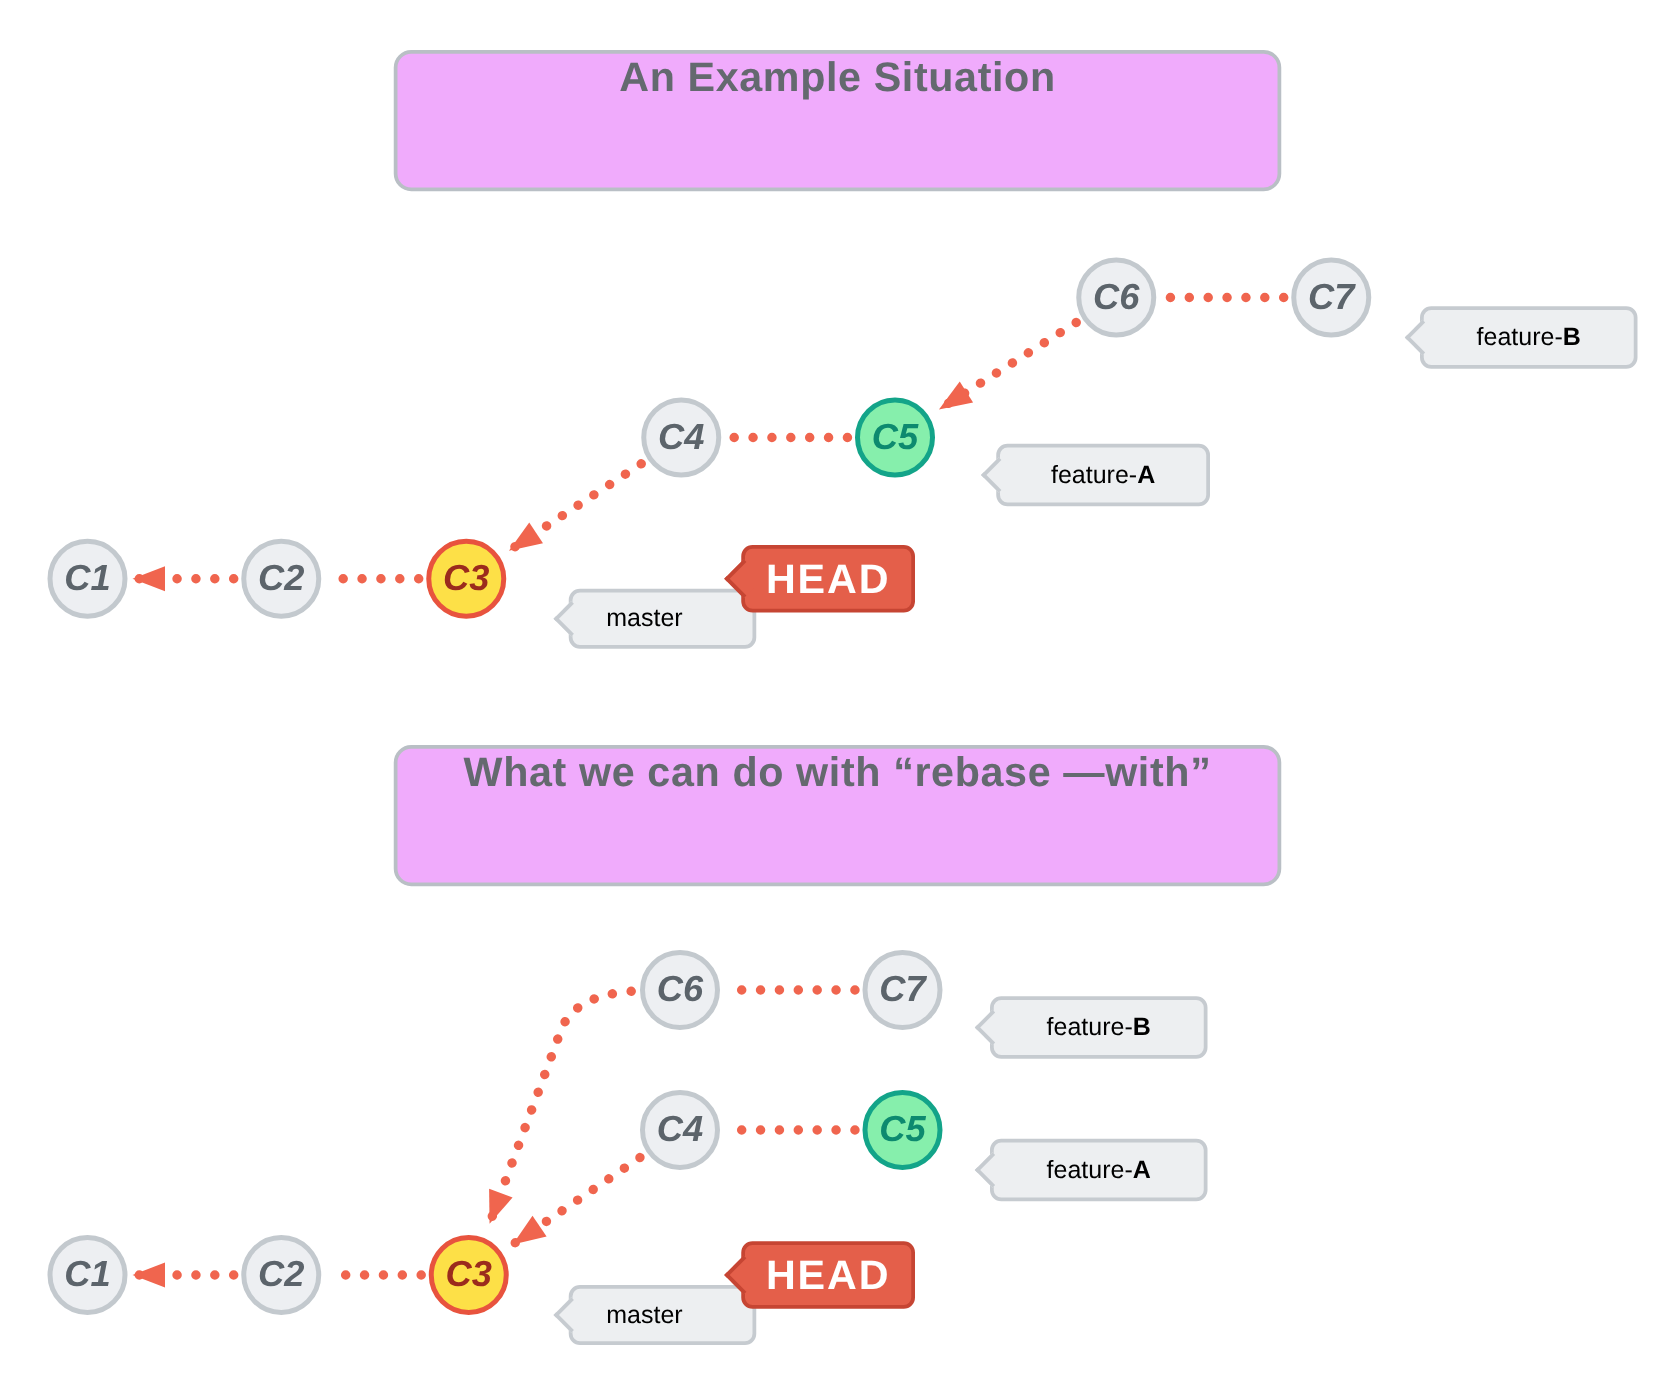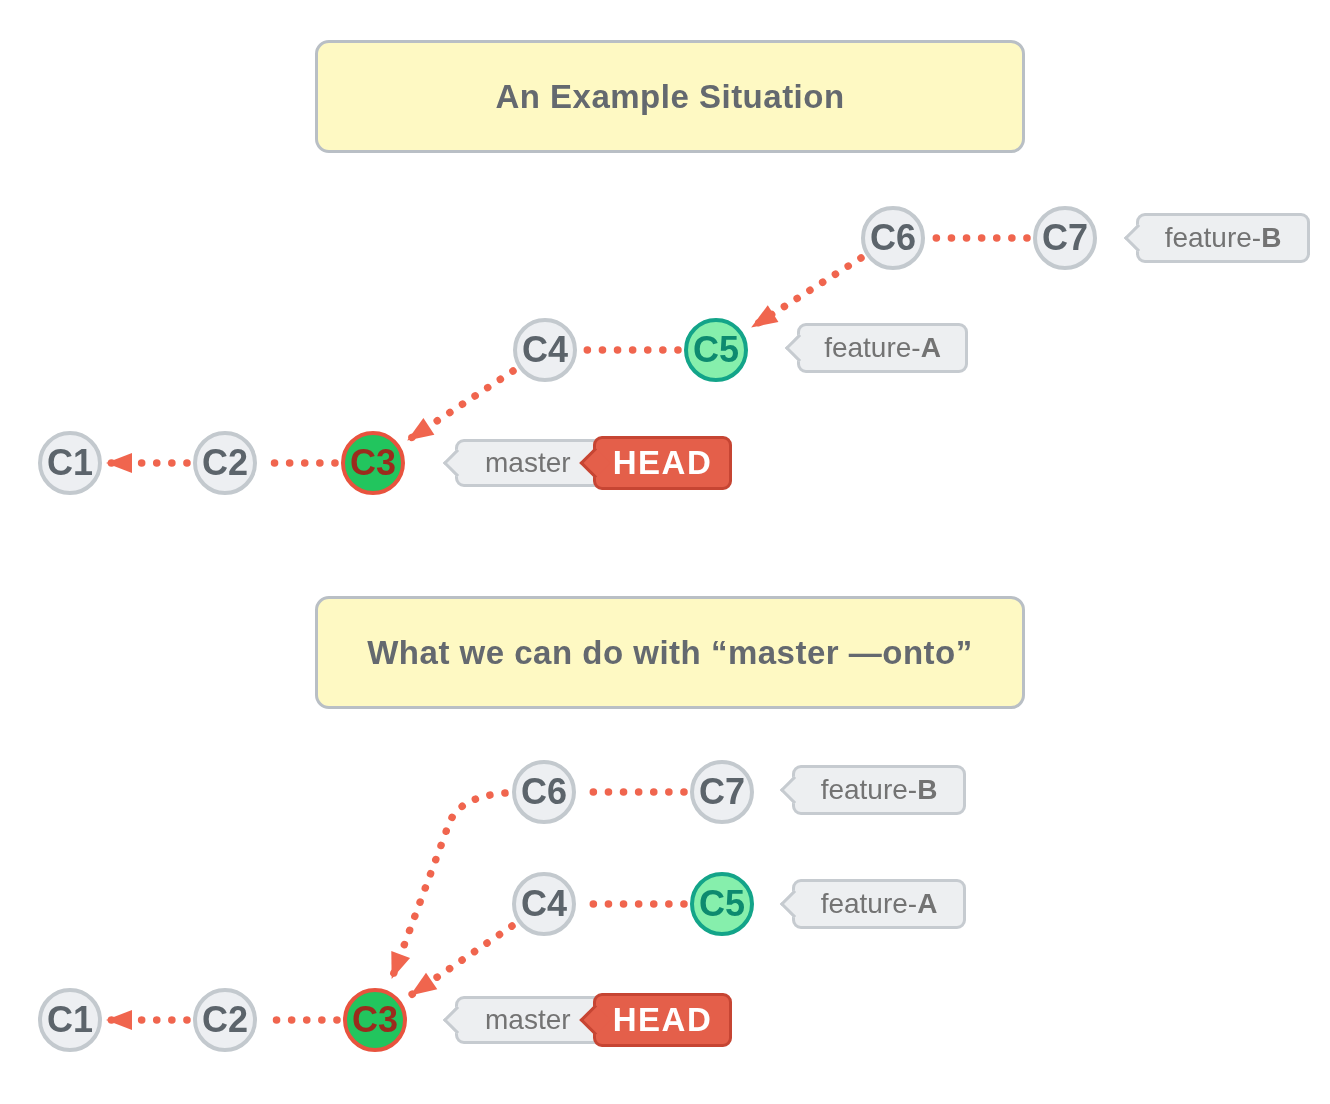--- a/index.html
+++ b/index.html
@@ -4,39 +4,39 @@
 <style>
   html,body { margin:0; padding:0; background:#ffffff; }
   .canvas {
     position:relative; width:1330px; height:1104px; background:#ffffff;
     font-family:"Liberation Sans", sans-serif; overflow:hidden;
   }
   svg.connectors { position:absolute; left:0; top:0; width:1330px; height:1104px; }
 
   .title-box {
     position:absolute; width:710px; height:113px; box-sizing:border-box;
-    background:#fef9c3; border:3px solid #B9BFC5; border-radius:14px;
-    display:flex; align-items:center; justify-content:center;
+    background:#f0abfc; border:3px solid #B9BFC5; border-radius:14px;
+    display:flex; align-items:flex-start; justify-content:center;
     font-size:33px; font-weight:bold; color:#64696F; letter-spacing:0.5px;
   }
 
   .commit {
     position:absolute; width:64px; height:64px; box-sizing:border-box;
     border-radius:50%; display:flex; align-items:center; justify-content:center;
-    font-size:36px; font-weight:bold; z-index:2;
+    font-size:29px; font-weight:bold; z-index:2;font-style:italic;
   }
   .commit.gray { background:#EDEFF2; border:4px solid #C3C9CE; color:#5C646B; }
   .commit.teal { background:#86efac; border:4px solid #13A489; color:#0D8A6F; }
-  .commit.red  { background:#22c55e; border:4px solid #E8533E; color:#9B2B1D; }
+  .commit.red  { background:#fde047; border:4px solid #E8533E; color:#9B2B1D; }
 
   .bubble {
     position:absolute; height:50px; box-sizing:border-box;
     background:#EDEFF1; border:3px solid #C6CBD0; border-radius:9px;
     display:flex; align-items:center; justify-content:center;
-    font-size:28px; color:#737373; z-index:2;
+    font-size:20px; color:#000000; z-index:2;margin-top:32px;
   }
   .bubble::before {
     content:""; position:absolute; left:-11px; top:50%;
     width:17px; height:17px; background:#EDEFF1;
     border-left:3px solid #C6CBD0; border-bottom:3px solid #C6CBD0;
     transform:translateY(-50%) rotate(45deg);
   }
   .bubble b { font-weight:bold; }
 
   .head-tag {
@@ -114,21 +114,21 @@
     <span><span>feature-</span><b>A</b></span>
   </div>
   <div class="bubble" style="left:455px; top:439px; width:150px; height:48px; justify-content:flex-start; padding-left:27px;">
     <span>master</span>
   </div>
   <div class="head-tag" style="left:593px; top:436px;">
     <span>HEAD</span>
   </div>
 
   <div class="title-box" style="left:315px; top:596px;">
-    <span>What we can do with “master —onto”</span>
+    <span>What we can do with “rebase —with”</span>
   </div>
 
   <div class="commit gray" style="left:38px;  top:988px;">
     <span>C1</span>
     </div>
   <div class="commit gray" style="left:193px; top:988px;">
     <span>C2</span>
     </div>
   <div class="commit red" style="left:343px; top:988px;">
     <span>C3</span>

